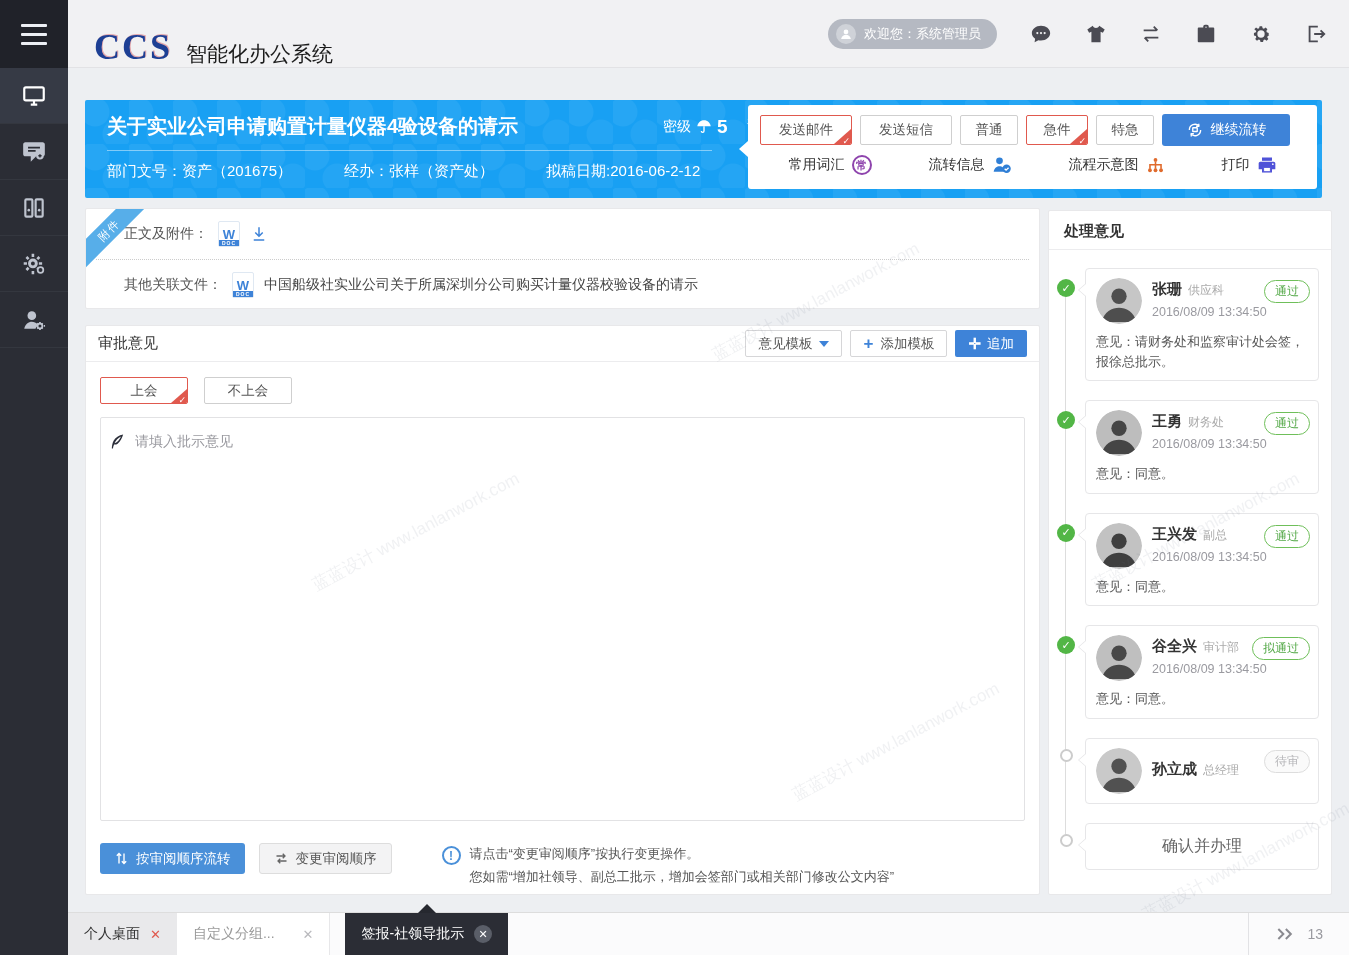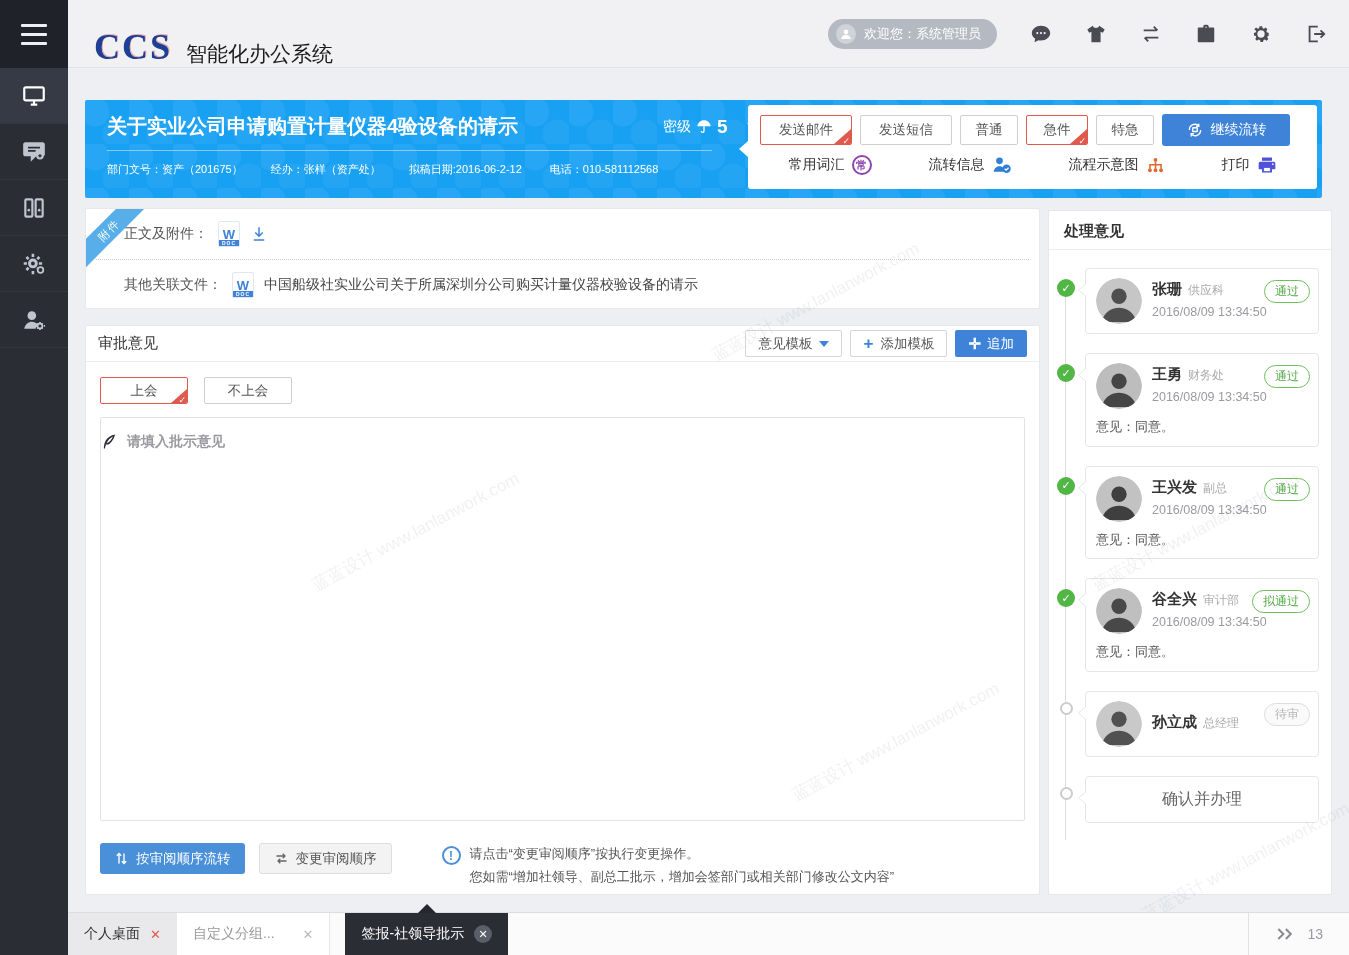--- a/index.html
+++ b/index.html
@@ -40,21 +40,21 @@
   .pager-num{font-size:14px;color:#9a9aa0;}
 
   
   .doc-header{position:absolute;left:85px;top:100px;width:1237px;height:98px;background:#18a0f3;border-radius:2px;z-index:2;
     background-image:radial-gradient(circle at 10px 12px, rgba(255,255,255,.06) 14px, transparent 15px),radial-gradient(circle at 32px 34px, rgba(255,255,255,.05) 14px, transparent 15px);background-size:44px 44px;}
   .dh-title{position:absolute;left:22px;top:13px;font-size:20px;font-weight:bold;color:#fff;}
   .dh-secret{position:absolute;left:578px;top:16px;display:flex;align-items:center;gap:5px;color:#fff;font-size:14px;}
   .dh-secret b{font-size:19px;}
   .dh-mode{position:absolute;left:662px;top:14px;display:flex;align-items:center;gap:6px;color:#fff;font-size:14px;}
   .dh-divider{position:absolute;left:22px;top:50px;width:605px;border-top:1px solid rgba(255,255,255,.45);}
-  .dh-meta{position:absolute;left:22px;top:62px;display:flex;gap:28px;color:#fff;font-size:11px;white-space:nowrap;}
+  .dh-meta{position:absolute;left:22px;top:62px;display:flex;gap:52px;color:#fff;font-size:15px;white-space:nowrap;}
   .dh-panel{position:absolute;top:5px;bottom:9px;left:663px;right:5px;background:#fff;border-radius:3px;padding:9px 12px;}
   .dh-panel::before{content:"";position:absolute;left:-9px;top:36px;border-top:8px solid transparent;border-bottom:8px solid transparent;border-right:9px solid #fff;}
   .panel-row1{display:flex;gap:8px;align-items:center;}
   .pbtn{height:30px;display:inline-flex;align-items:center;justify-content:center;background:#fff;border:1px solid #cfcfcf;color:#555;font-size:13.5px;cursor:pointer;border-radius:2px;}
   .pbtn.red{border:1px solid #e0594e;position:relative;overflow:hidden;}
   .pbtn.red::after{content:"";position:absolute;right:0;bottom:0;border-style:solid;border-width:0 0 15px 17px;border-color:transparent transparent #e0594e transparent;}
   .pbtn.red::before{content:"✓";position:absolute;right:1px;bottom:-2px;color:#fff;font-size:9px;z-index:1;}
   .w92{width:92px;} .w58{width:58px;} .w62{width:62px;}
   .btn-continue{width:128px;height:32px;background:#3e83d8;color:#fff;border:none;border-radius:3px;display:inline-flex;align-items:center;justify-content:center;gap:7px;font-size:14px;cursor:pointer;}
   .panel-row2{margin-top:9px;display:flex;justify-content:space-around;align-items:center;}
@@ -80,21 +80,21 @@
   .hbtn{height:27px;background:#fff;border:1px solid #d6d6d8;border-radius:2px;color:#555;font-size:13.5px;display:inline-flex;align-items:center;justify-content:center;gap:7px;padding:0 12px;cursor:pointer;}
   .caret-down{width:0;height:0;border-left:5px solid transparent;border-right:5px solid transparent;border-top:6px solid #3e83d8;display:inline-block;}
   .plus-blue{color:#3e83d8;font-size:17px;font-weight:bold;line-height:1;}
   .btn-append{height:27px;background:#3e83d8;border:none;border-radius:2px;color:#fff;font-size:13.5px;display:inline-flex;align-items:center;gap:6px;padding:0 13px;cursor:pointer;}
   .plus-white{font-size:15px;font-weight:bold;line-height:1;}
   .meet-row{margin:15px 14px 0;display:flex;gap:16px;}
   .mbtn{width:88px;height:27px;background:#fff;border:1px solid #cfcfcf;color:#555;font-size:13.5px;display:inline-flex;align-items:center;justify-content:center;cursor:pointer;border-radius:2px;}
   .mbtn.red{border-color:#e0594e;position:relative;overflow:hidden;}
   .mbtn.red::after{content:"";position:absolute;right:0;bottom:0;border-style:solid;border-width:0 0 14px 16px;border-color:transparent transparent #e0594e transparent;}
   .mbtn.red::before{content:"✓";position:absolute;right:1px;bottom:-2px;color:#fff;font-size:9px;z-index:1;}
-  .opinion-box{margin:13px 14px 0;height:404px;border:1px solid #e2e2e4;border-radius:2px;padding:15px 0;display:flex;align-items:flex-start;gap:9px;cursor:text;font-weight:bold;}
+  .opinion-box{margin:13px 14px 0;height:404px;border:1px solid #e2e2e4;border-radius:2px;padding:15px 8px;display:flex;align-items:flex-start;gap:9px;cursor:text;}
   .quill{width:17px;height:17px;color:#2c2f3a;flex:0 0 auto;}
   .ph-text{color:#9a9aa0;font-size:14px;}
   .ap-bottom{margin:22px 14px 0;display:flex;align-items:flex-start;gap:14px;}
   .btn-flow{height:31px;background:#4a90d9;color:#fff;border:none;border-radius:3px;font-size:13.5px;display:inline-flex;align-items:center;gap:7px;padding:0 14px;cursor:pointer;}
   .btn-change{height:31px;background:#f3f3f4;color:#555;border:1px solid #ddd;border-radius:3px;font-size:13.5px;display:inline-flex;align-items:center;gap:7px;padding:0 14px;cursor:pointer;}
   .note-wrap{margin-left:36px;display:flex;gap:9px;align-items:flex-start;}
   .info-circ{width:19px;height:19px;border-radius:50%;border:2px solid #4a90d9;color:#4a90d9;font-weight:bold;font-size:12px;display:flex;align-items:center;justify-content:center;margin-top:3px;flex:0 0 auto;}
   .note-text{font-size:13px;color:#555;line-height:1.75;}
 
   
@@ -400,20 +400,21 @@
             </svg>
           </span>
         <div class="op-info">
           <div class="op-line1">
             <span class="op-name">张珊</span>
             <span class="op-dept">供应科</span>
           </div>
           <div class="op-time">2016/08/09 13:34:50</div>
         </div>
       </div>
+      <div class="op-opinion">意见：请财务处和监察审计处会签，报徐总批示。</div>
     </div>
 
     <div class="op-card">
       <span class="marker done"></span>
       <span class="pill">通过</span>
       <div class="op-head">
         <span class="avatar">
             <svg viewBox="0 0 48 48">
               <circle cx="24" cy="24" r="24" fill="#bdbdbd"></circle>
               <circle cx="24" cy="19" r="8" fill="#454545"></circle>

